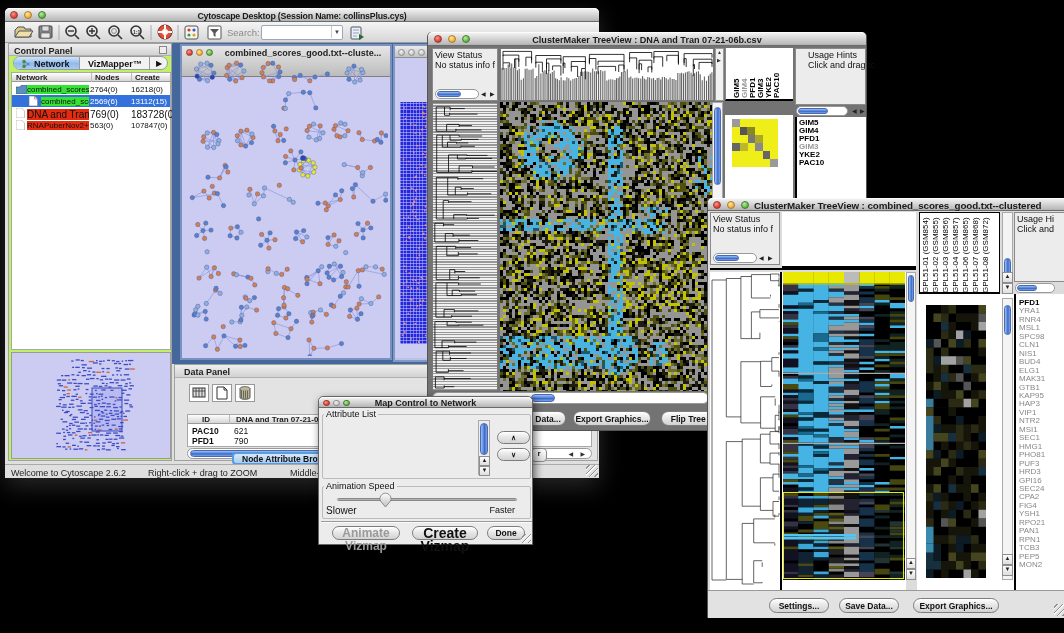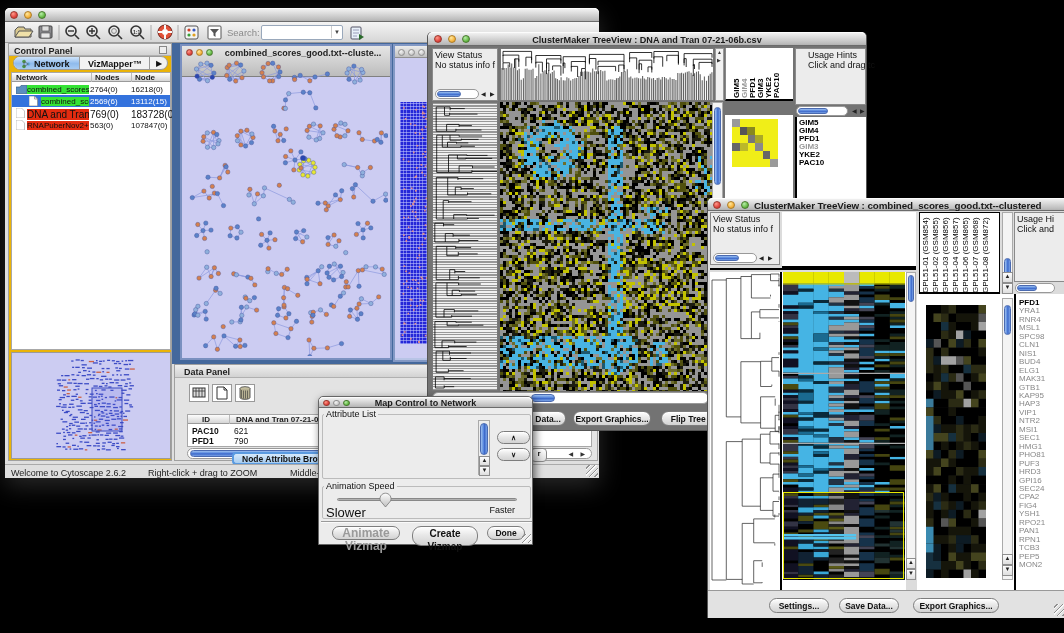--- a/index.html
+++ b/index.html
@@ -31,20 +31,21 @@
 .grip { position:absolute; width:12px; height:12px;
   background:repeating-linear-gradient(135deg,transparent 0 2px,#909090 2px 3px,#f8f8f8 3px 4px); }
 .arrbtn { position:absolute; background:linear-gradient(#fdfdfd,#dedede); border:1px solid #8e8e8e;
   font-size:6px; color:#222; text-align:center; }
 .rot { position:absolute; transform-origin:0 0; transform:rotate(-90deg); white-space:nowrap; }
 </style></head>
 <body>
 
 <div class="win" style="left:5px;top:8px;width:594px;height:470px;background:#dfdfdf;box-shadow:0 8px 24px rgba(90,90,90,.45);">
   <div class="titlebar" style="height:14px;"></div>
+  <div class="ttext" style="top:3px;font-size:8.8px;letter-spacing:-0.2px;">Cytoscape Desktop (Session Name: collinsPlus.cys)</div>
   <div class="tl r" style="left:5px;top:3px;width:8px;height:8px;"></div>
   <div class="tl y" style="left:19px;top:3px;width:8px;height:8px;"></div>
   <div class="tl g" style="left:33px;top:3px;width:8px;height:8px;"></div>
 
   <div class="abs" style="left:0;top:14px;width:100%;height:21px;background:linear-gradient(#f4f4f4,#d6d6d6);border-bottom:1px solid #9c9c9c;">
     <svg width="594" height="21">
 
       <path d="M10 8l3-3h6l1 2h6v8H10z" fill="#d8c890" stroke="#555" stroke-width="1"></path>
       <path d="M10 15l4-6h14l-4 6z" fill="#efe0a8" stroke="#555" stroke-width="1"></path>
 
@@ -88,21 +89,21 @@
       <span class="abs" style="right:2px;top:3px;font-size:6px;color:#444;">▼</span>
       <span class="abs" style="right:10px;top:0;width:1px;height:12px;background:#ccc;"></span>
     </div>
     <svg class="abs" style="left:345px;top:3px;" width="16" height="16">
       <rect x="1" y="2" width="10" height="12" rx="1" fill="#e8f0f8" stroke="#556" stroke-width="1"></rect>
       <path d="M3 5h6M3 8h6M3 11h4" stroke="#88a" stroke-width="0.8"></path>
       <path d="M9 9l5 3-5 3z" fill="#2a6a2a"></path>
     </svg>
   </div>
 
-  <div class="abs" style="left:3px;top:35px;width:164px;height:418px;background:#eab308;border:1px solid #a0a0a0;padding-left:41px;">
+  <div class="abs" style="left:3px;top:35px;width:164px;height:418px;background:#bef264;border:1px solid #a0a0a0;padding-left:41px;">
     <div class="abs" style="left:0;top:0;width:100%;height:12px;background:linear-gradient(#efefef,#d2d2d2);border-bottom:1px solid #b0b0b0;">
       <span class="abs" style="left:5px;top:2px;font-size:9px;font-weight:bold;color:#222;">Control Panel</span>
       <span class="abs" style="right:4px;top:2px;width:8px;height:8px;border:1px solid #888;background:#eee;"></span>
     </div>
 
     <div class="abs" style="left:4px;top:12px;width:155px;height:14px;background:#f2f2f2;border:1px solid #9a9a9a;border-radius:7px;overflow:hidden;">
       <div class="abs" style="left:0;top:0;width:66px;height:100%;background:linear-gradient(#cfe4fa,#8fbbed 55%,#a8ccf2);border-right:1px solid #9a9a9a;">
         <svg class="abs" style="left:7px;top:2px;" width="10" height="10">
             <circle cx="3" cy="2.5" r="1.8" fill="#4a9a4a"></circle>
             <circle cx="3" cy="7.5" r="1.8" fill="#4a9a4a"></circle>
@@ -116,21 +117,21 @@
       </div>
       <div class="abs" style="left:136px;top:0;width:19px;height:100%;">
         <span class="abs" style="left:6px;top:2px;font-size:8px;color:#111;">▶</span>
       </div>
     </div>
 
     <div class="abs" style="left:2px;top:28px;width:160px;height:278px;background:#fff;border:1px solid #a8a8a8;">
       <div class="abs" style="left:0;top:0;width:100%;height:9px;background:linear-gradient(#fdfdfd,#d5d5d5);border-bottom:1px solid #9a9a9a;font-size:8px;font-weight:bold;color:#222;">
         <span class="abs" style="left:4px;top:0px;">Network</span>
         <span class="abs" style="left:79px;top:0px;border-left:1px solid #bbb;padding-left:3px;">Nodes</span>
-        <span class="abs" style="left:119px;top:0px;border-left:1px solid #bbb;padding-left:3px;">Node</span>
+        <span class="abs" style="left:119px;top:0px;border-left:1px solid #bbb;padding-left:3px;">Create</span>
       </div>
 
       <div class="abs" style="left:0;top:10px;width:100%;height:12px;font-size:8px;color:#111;">
         <svg class="abs" style="left:4px;top:2px;" width="11" height="9">
             <path d="M0 2h4l1-1.5h6v8H0z" fill="#5b8fc0" stroke="#35608c" stroke-width="0.7"></path>
           </svg>
         <span class="abs" style="left:15px;top:1.5px;background:#35e335;width:62px;overflow:hidden;white-space:nowrap;">combined_scores_g</span>
         <span class="abs" style="left:78px;top:1.5px;">2764(0)</span>
         <span class="abs" style="left:119px;top:1.5px;">16218(0)</span>
       </div>
@@ -1225,20 +1226,20 @@
   <div class="abs" style="left:18px;top:101px;width:180px;height:3px;background:linear-gradient(#9a9a9a,#c8c8c8);border:1px solid #888;border-radius:2px;"></div>
   <svg class="abs" style="left:59px;top:95px;" width="15" height="16">
       <path d="M7.5 15L2.5 9a5.5 5.5 0 1 1 10 0z" fill="url(#sg)" stroke="#777" stroke-width="0.8"></path>
       <defs>
         <linearGradient id="sg" x1="0" y1="0" x2="0" y2="1">
           <stop offset="0" stop-color="#fdfdfd"></stop>
           <stop offset="1" stop-color="#c0c0c0"></stop>
         </linearGradient>
       </defs>
     </svg>
-  <span class="abs" style="left:7px;top:108px;font-size:13px;color:#111;">Slower</span>
+  <span class="abs" style="left:7px;top:108px;font-size:10px;color:#111;">Slower</span>
   <span class="abs" style="right:17px;top:108px;font-size:9px;color:#111;">Faster</span>
   <div class="etch" style="left:2px;top:124px;width:211px;"></div>
   <div class="pill" style="left:13px;top:129px;width:68px;height:14px;font-size:12px;line-height:13px;color:#9a9a9a;">Animate Vizmap</div>
-  <div class="pill" style="left:93px;top:129px;width:66px;height:20px;font-size:10px;line-height:13px;">Create Vizmap</div>
+  <div class="pill" style="left:93px;top:129px;width:66px;height:14px;font-size:14px;line-height:13px;">Create Vizmap</div>
   <div class="pill" style="left:168px;top:129px;width:38px;height:14px;font-size:8.5px;line-height:13px;">Done</div>
   <div class="grip" style="right:1px;bottom:1px;width:9px;height:9px;"></div>
 </div>
 
 </body></html>

